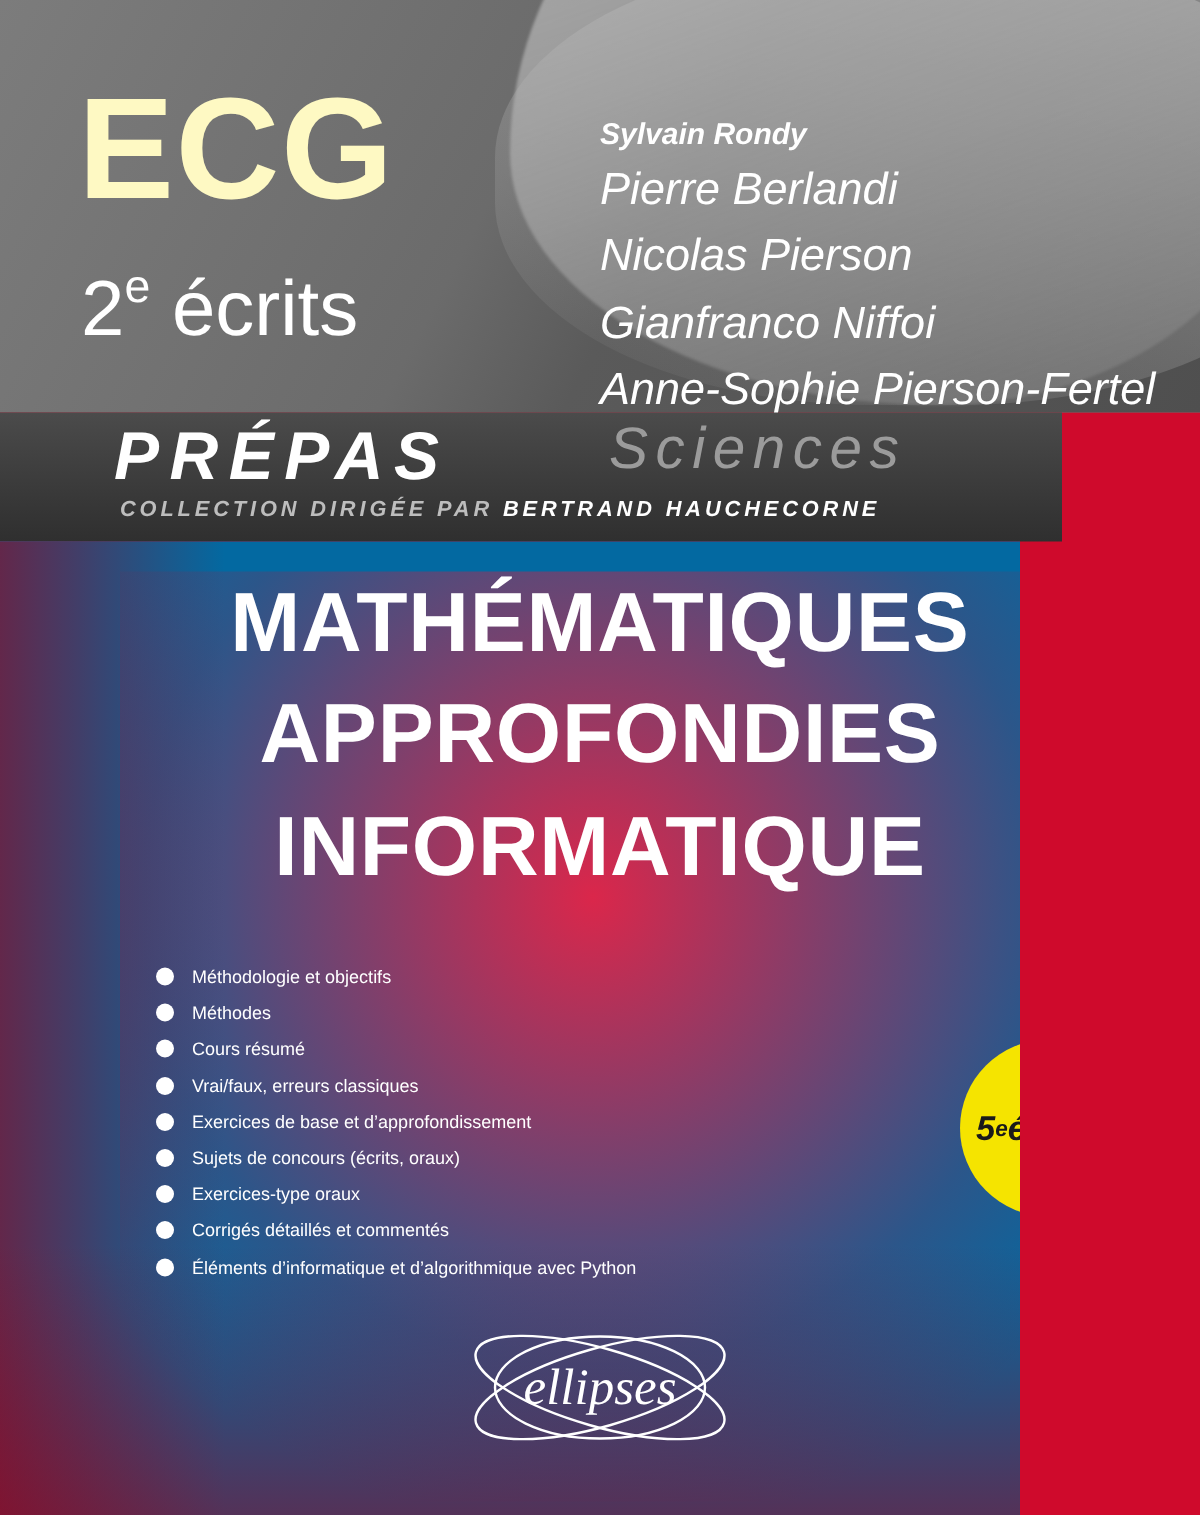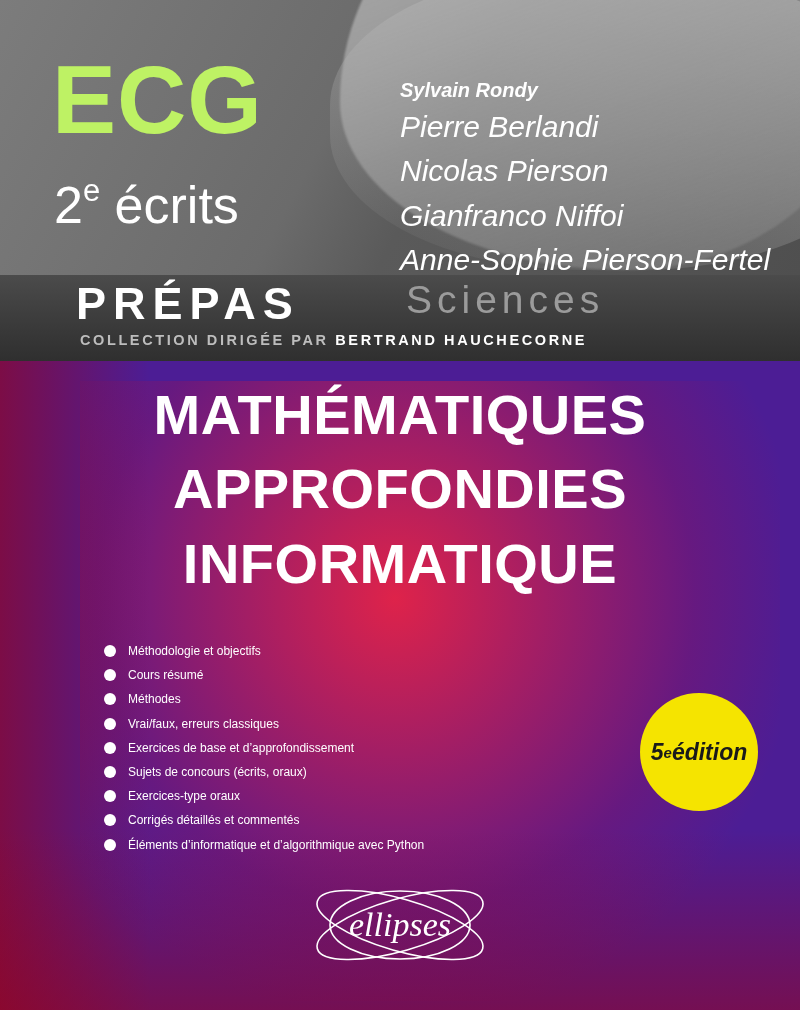--- a/index.html
+++ b/index.html
@@ -47,21 +47,21 @@
     border-radius: 45%;
     background: linear-gradient(200deg, rgba(205,205,205,.55), rgba(120,120,120,0));
   }
 
   .ecg-title {
     position: absolute;
     left: 52px;
     top: 52px;
     font-size: 96px;
     font-weight: bold;
-    color: #bef264;
+    color: #fef9c3;
     letter-spacing: 1px;
     line-height: 1;
   }
   .ecg-sub {
     position: absolute;
     left: 54px;
     top: 175px;
     font-size: 52px;
     color: #ffffff;
     line-height: 1;
@@ -85,24 +85,25 @@
   }
   .authors .a-item {
     font-size: 30px;
   }
 
   
   .band {
     position: absolute;
     left: 0;
     top: 275px;
-    width: 800px;
+    width: 708px;
     height: 86px;
     background: linear-gradient(180deg, #4b4b4b 0%, #3a3a3a 60%, #2f2f2f 100%);
     overflow: hidden;
+    font-style: italic;
   }
   .band .prepas {
     position: absolute;
     left: 76px;
     top: 3px;
     font-size: 45px;
     font-weight: bold;
     color: #ffffff;
     letter-spacing: 7px;
   }
@@ -126,23 +127,23 @@
   }
   .band .collection .director {
     color: #ffffff;
   }
 
   
   .red-body {
     position: absolute;
     left: 0;
     top: 361px;
-    width: 800px;
+    width: 680px;
     height: 649px;
-    background: #4c1d95;
+    background: #0369a1;
     overflow: hidden;
   }
   .red-body .glow {
     position: absolute;
     left: 80px;
     top: 20px;
     width: 700px;
     height: 620px;
     background: radial-gradient(ellipse at 45% 35%, rgba(230,35,70,.95) 0%, rgba(207,10,44,.2) 55%, rgba(170,5,32,0) 75%);
   }
@@ -269,25 +270,25 @@
       <span class="line">INFORMATIQUE</span>
     </div>
 
     <div class="bullets">
       <div class="b-row">
           <span class="dot"></span>
           <span>Méthodologie et objectifs</span>
         </div>
       <div class="b-row">
           <span class="dot"></span>
+          <span>Méthodes</span>
+        </div>
+      <div class="b-row">
+          <span class="dot"></span>
           <span>Cours résumé</span>
-        </div>
-      <div class="b-row">
-          <span class="dot"></span>
-          <span>Méthodes</span>
         </div>
       <div class="b-row">
           <span class="dot"></span>
           <span>Vrai/faux, erreurs classiques</span>
         </div>
       <div class="b-row">
           <span class="dot"></span>
           <span>Exercices de base et d’approfondissement</span>
         </div>
       <div class="b-row">

